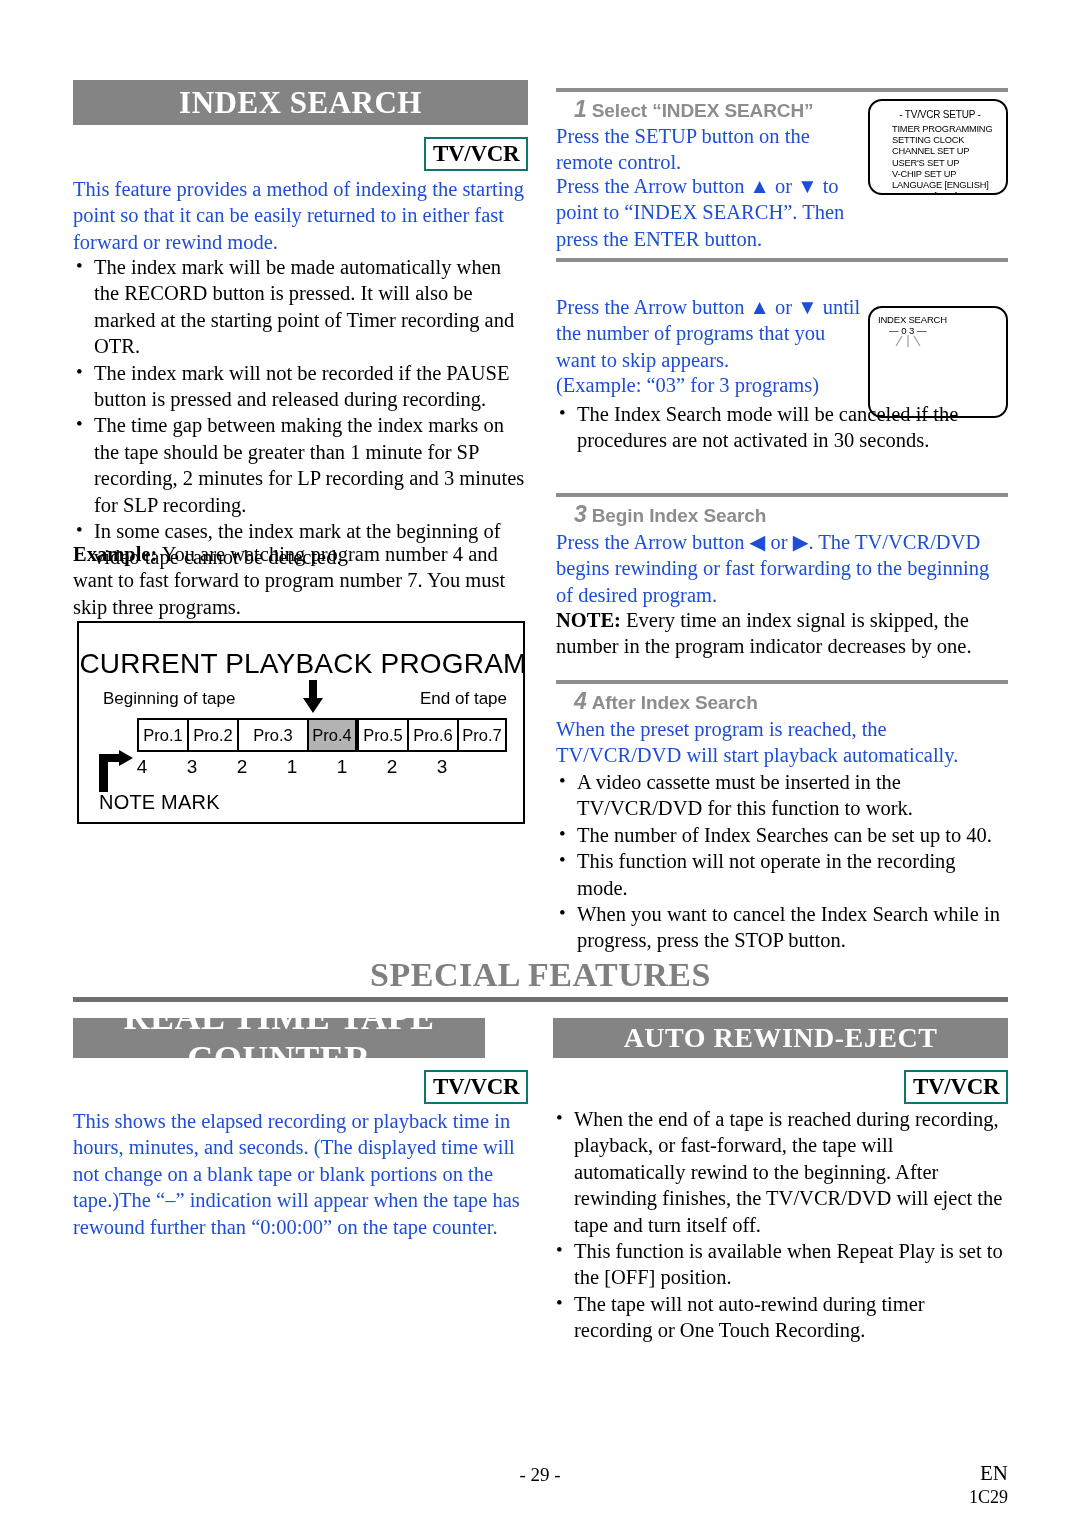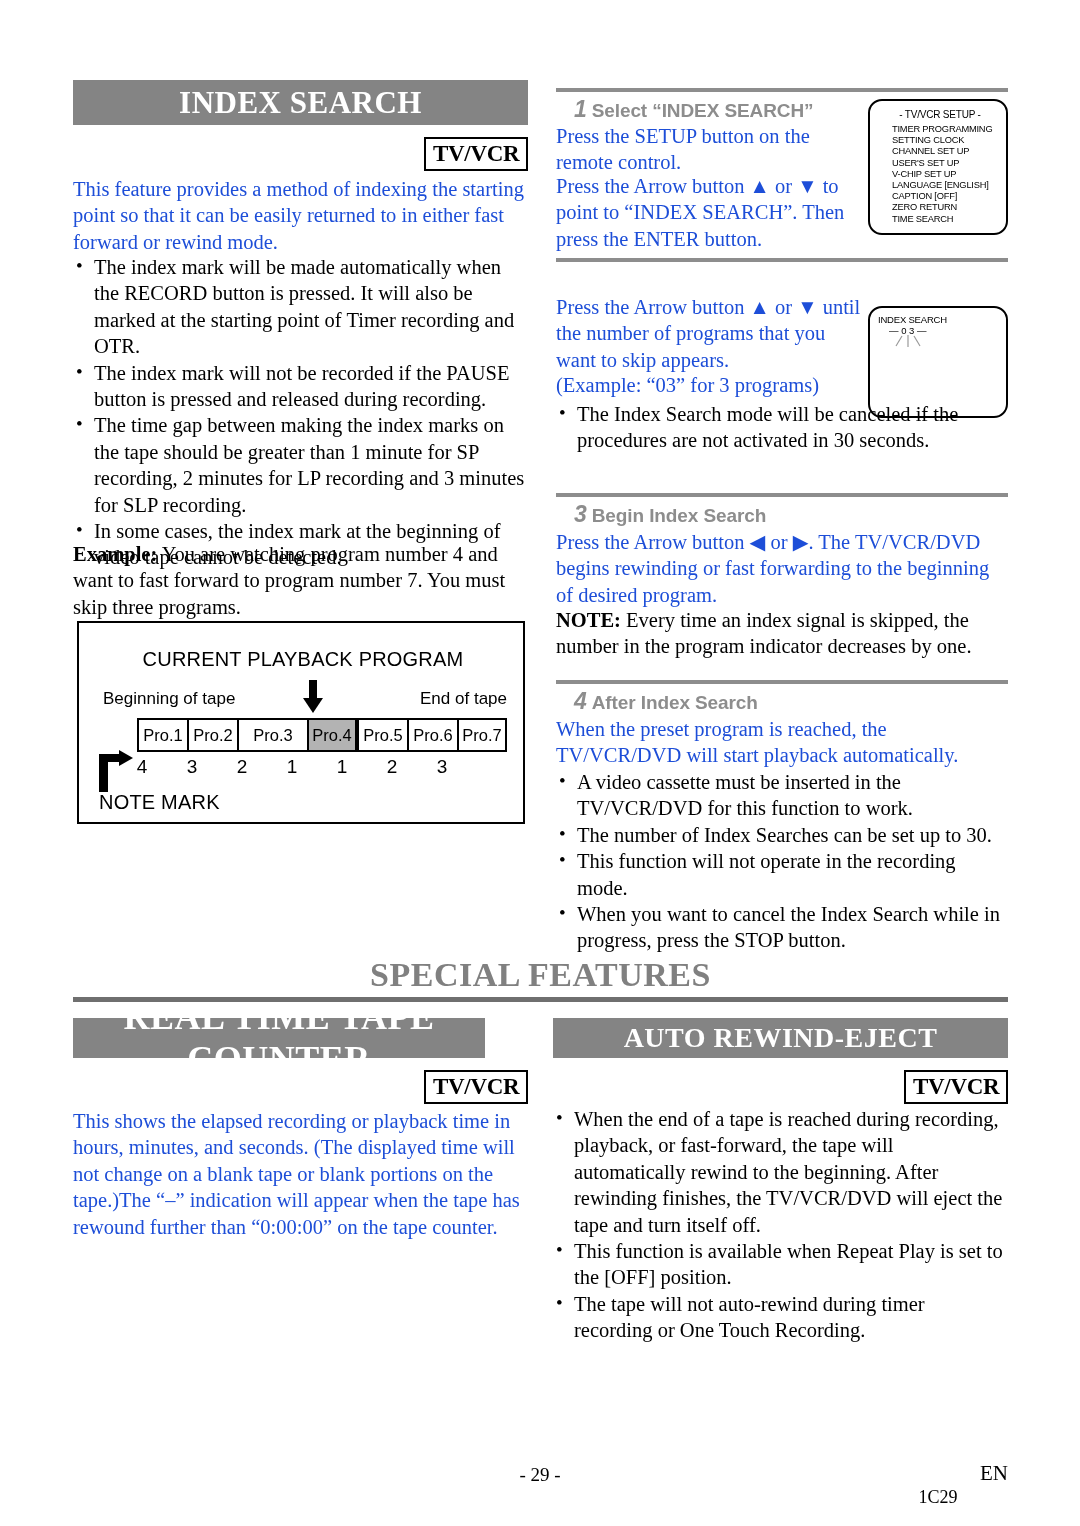--- a/index.html
+++ b/index.html
@@ -37,21 +37,21 @@
     font-weight: bold;
     text-align: center;
     letter-spacing: 0.5px;
     display: flex;
     align-items: center;
     justify-content: center;
   }
 
   
   .tvvcr {
-    border: 2px solid #000000;
+    border: 2px solid #0f766e;
     background: #fff;
     font-family: "Liberation Serif", serif;
     font-weight: bold;
     font-size: 23px;
     line-height: 1;
     padding: 3px 7px 4px 7px;
     display: inline-block;
     letter-spacing: -0.3px;
   }
 
@@ -119,21 +119,21 @@
 
   
   .diagram {
     border: 2px solid #000;
     box-sizing: border-box;
     position: relative;
     background: #fff;
   }
   .dia-title {
     font-family: "Liberation Sans", sans-serif;
-    font-size: 20px;
+    font-size: 28px;
     text-align: center;
     letter-spacing: 0.2px;
   }
   .dia-label {
     font-family: "Liberation Sans", sans-serif;
     font-size: 17px;
   }
   .procells {
     display: flex;
     border: 0;
@@ -175,21 +175,21 @@
   .footer-en {
     position: absolute;
     font-size: 21px;
     font-family: "Liberation Serif", serif;
     text-align: right;
   }
   .footer-code {
     position: absolute;
     font-size: 18px;
     font-family: "Liberation Serif", serif;
-    text-align: center;
+    text-align: right;
   }
 
   .hrule-thick {
     background: #6f6f6f;
     height: 5px;
   }
 </style>
 </head>
 <body>
 
@@ -260,21 +260,21 @@
     <div class="indexmark-label" style="position:absolute; left:20px; top:168px;">NOTE MARK</div>
   </div>
 
   <div class="step-rule" style="position:absolute; left:556px; top:88px; width:452px;"></div>
   <div class="step-head" style="position:absolute; left:556px; top:96px;">
     <span class="step-num">1</span><span>Select “INDEX SEARCH”</span>
   </div>
   <div class="body-text" style="position:absolute; left:556px; top:123px; width:310px;">Press the SETUP button on the remote control.</div>
   <div class="body-text" style="position:absolute; left:556px; top:173px; width:310px;">Press the Arrow button ▲ or ▼ to point to “INDEX SEARCH”. Then press the ENTER button.</div>
 
-  <div class="screen" style="position:absolute; left:868px; top:99px; width:140px; height:136px;">
+  <div class="screen" style="position:absolute; left:868px; top:99px; width:140px; height:96px;">
     <div class="osd-title" style="position:absolute; left:0; top:8px; width:140px;">- TV/VCR SETUP -</div>
     <div class="osd-list" style="position:absolute; left:22px; top:23px;">
       <div>TIMER PROGRAMMING</div>
       <div>SETTING CLOCK</div>
       <div>CHANNEL SET UP</div>
       <div>USER'S SET UP</div>
       <div>V-CHIP SET UP</div>
       <div>LANGUAGE  [ENGLISH]</div>
       <div>CAPTION  [OFF]</div>
       <div>ZERO RETURN</div>
@@ -314,21 +314,21 @@
     <span>Every time an index signal is skipped, the number in the program indicator decreases by one.</span>
   </div>
 
   <div class="step-rule" style="position:absolute; left:556px; top:680px; width:452px;"></div>
   <div class="step-head" style="position:absolute; left:556px; top:688px;">
     <span class="step-num">4</span><span>After Index Search</span>
   </div>
   <div class="body-text" style="position:absolute; left:556px; top:716px; width:452px;">When the preset program is reached, the TV/VCR/DVD will start playback automatically.</div>
   <ul class="blist" style="position:absolute; left:556px; top:769px; width:452px;">
     <li>A video cassette must be inserted in the TV/VCR/DVD for this function to work.</li>
-    <li>The number of Index Searches can be set up to 30.</li>
+    <li>The number of Index Searches can be set up to 40.</li>
     <li>This function will not operate in the recording mode.</li>
     <li>When you want to cancel the Index Search while in progress, press the STOP button.</li>
   </ul>
 
   <div style="position:absolute; left:73px; top:956px; width:935px; text-align:center;
               font-family:'Liberation Serif',serif; font-weight:bold; font-size:34px; color:#808080; letter-spacing:0.5px;">SPECIAL FEATURES</div>
   <div class="hrule-thick" style="position:absolute; left:73px; top:997px; width:935px;"></div>
 
   <div class="bar" style="position:absolute; left:73px; top:1018px; width:412px; height:40px; font-size:36px;">
     <span>REAL TIME TAPE COUNTER</span>

